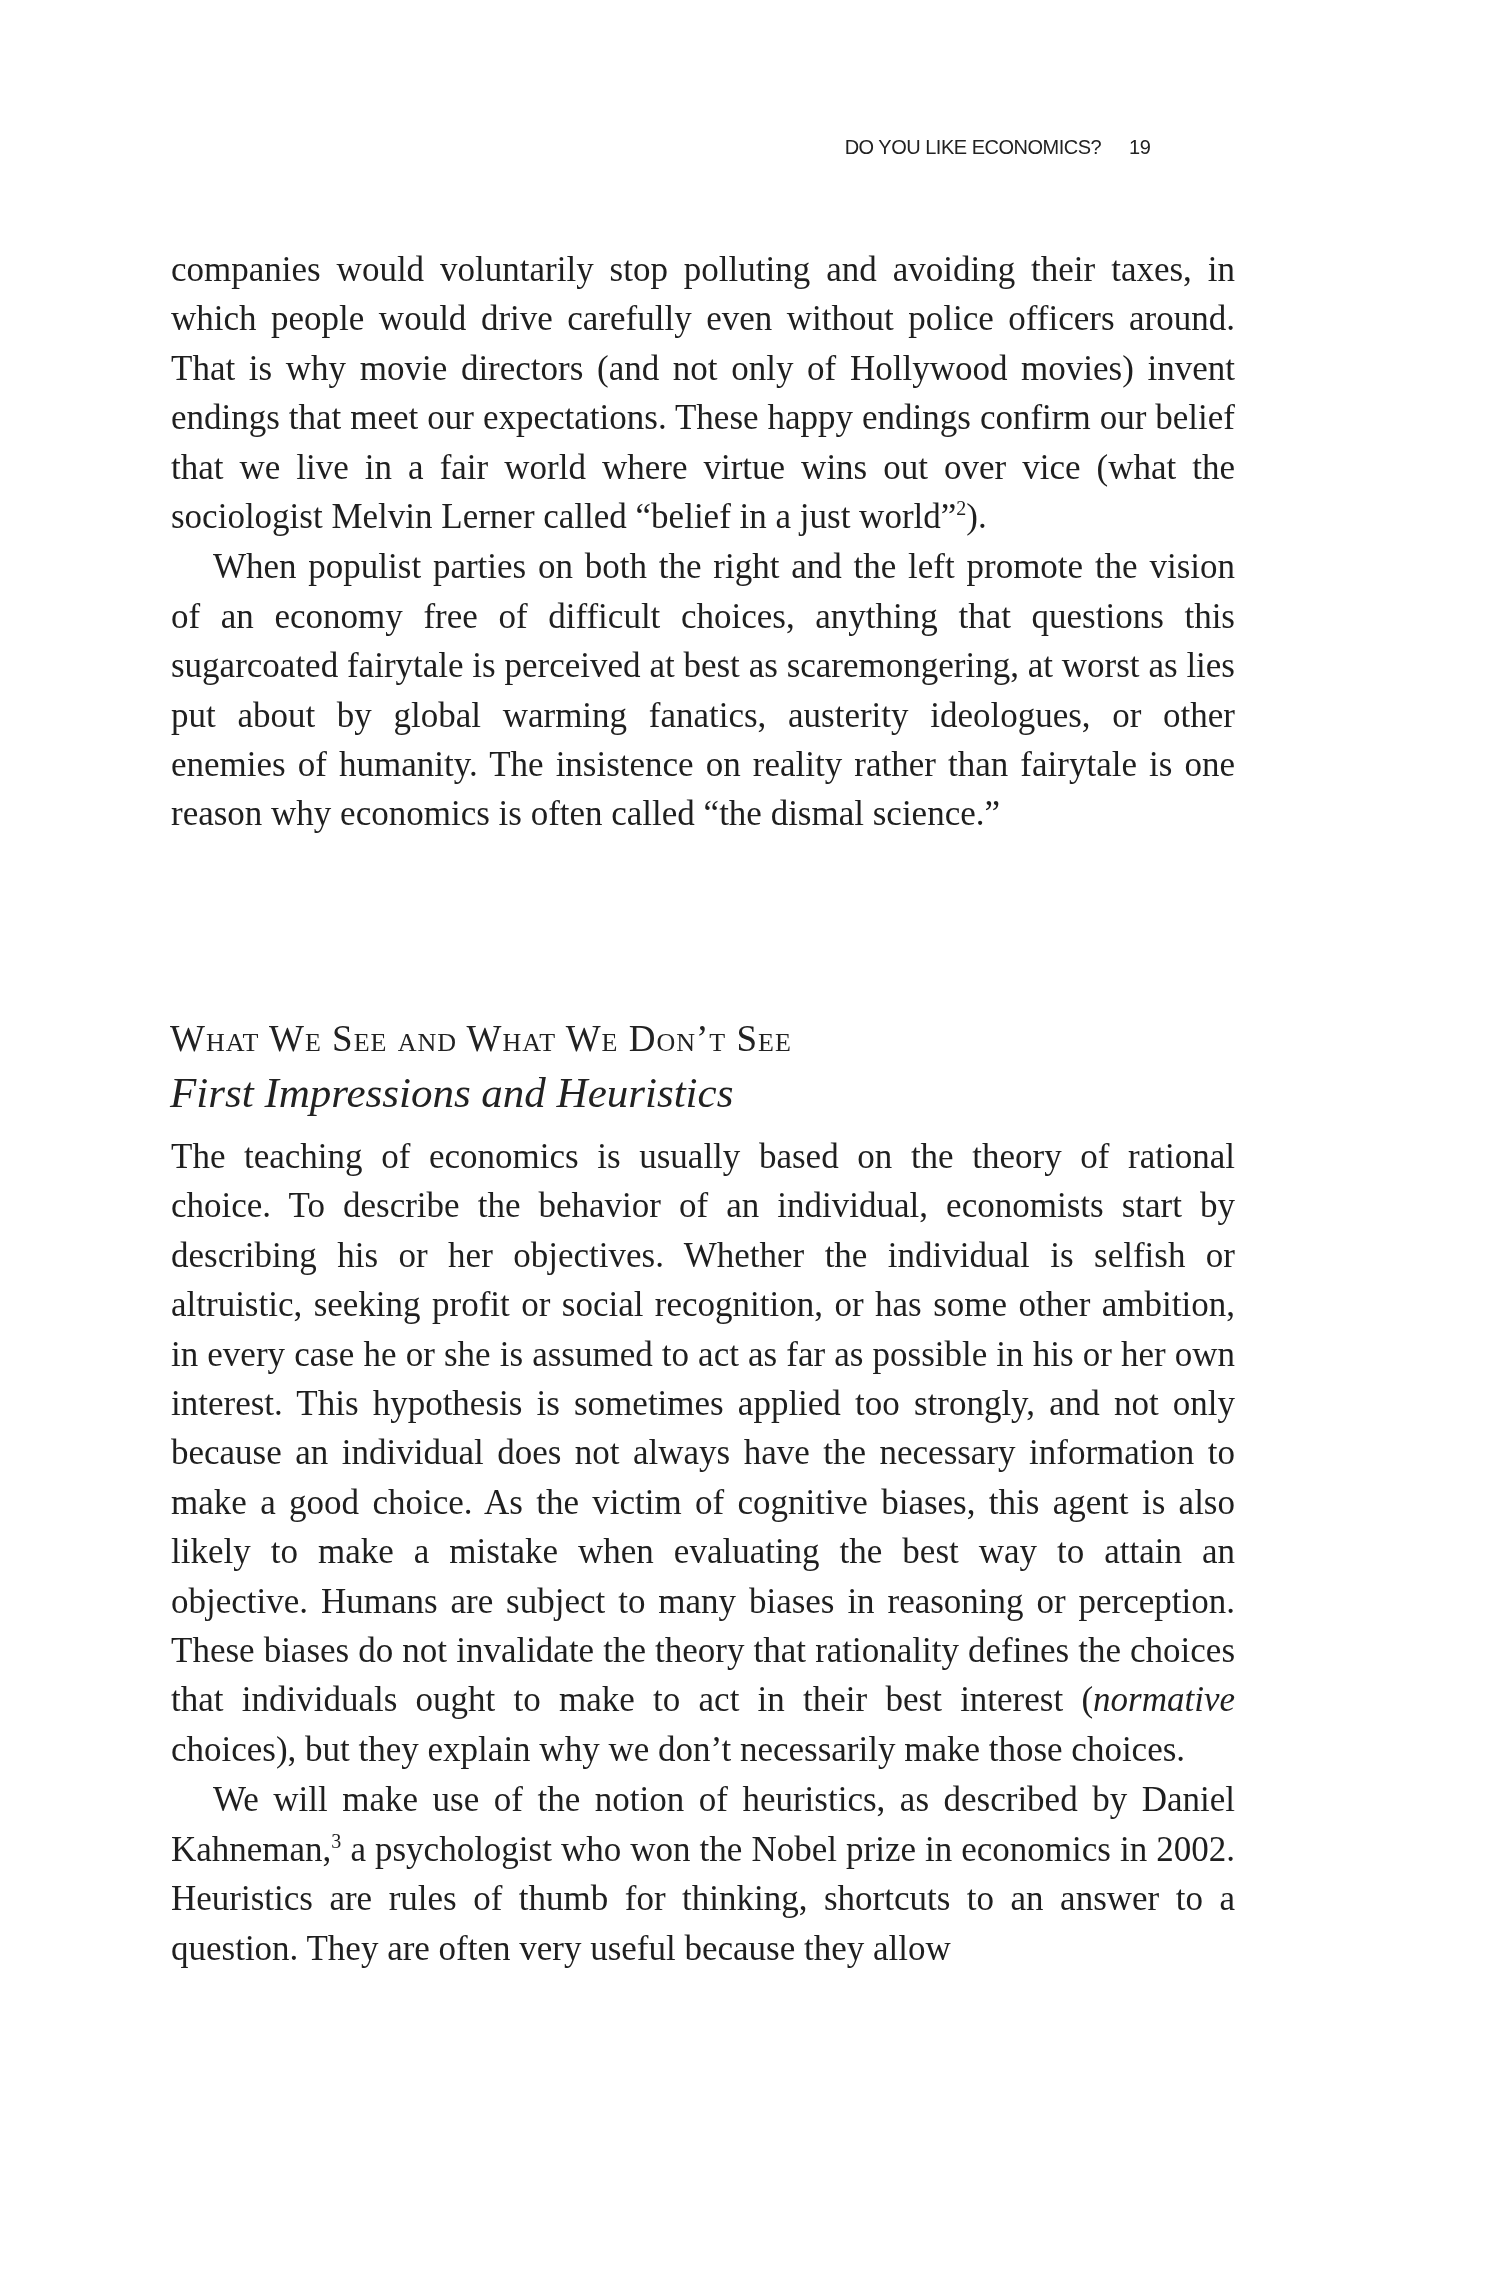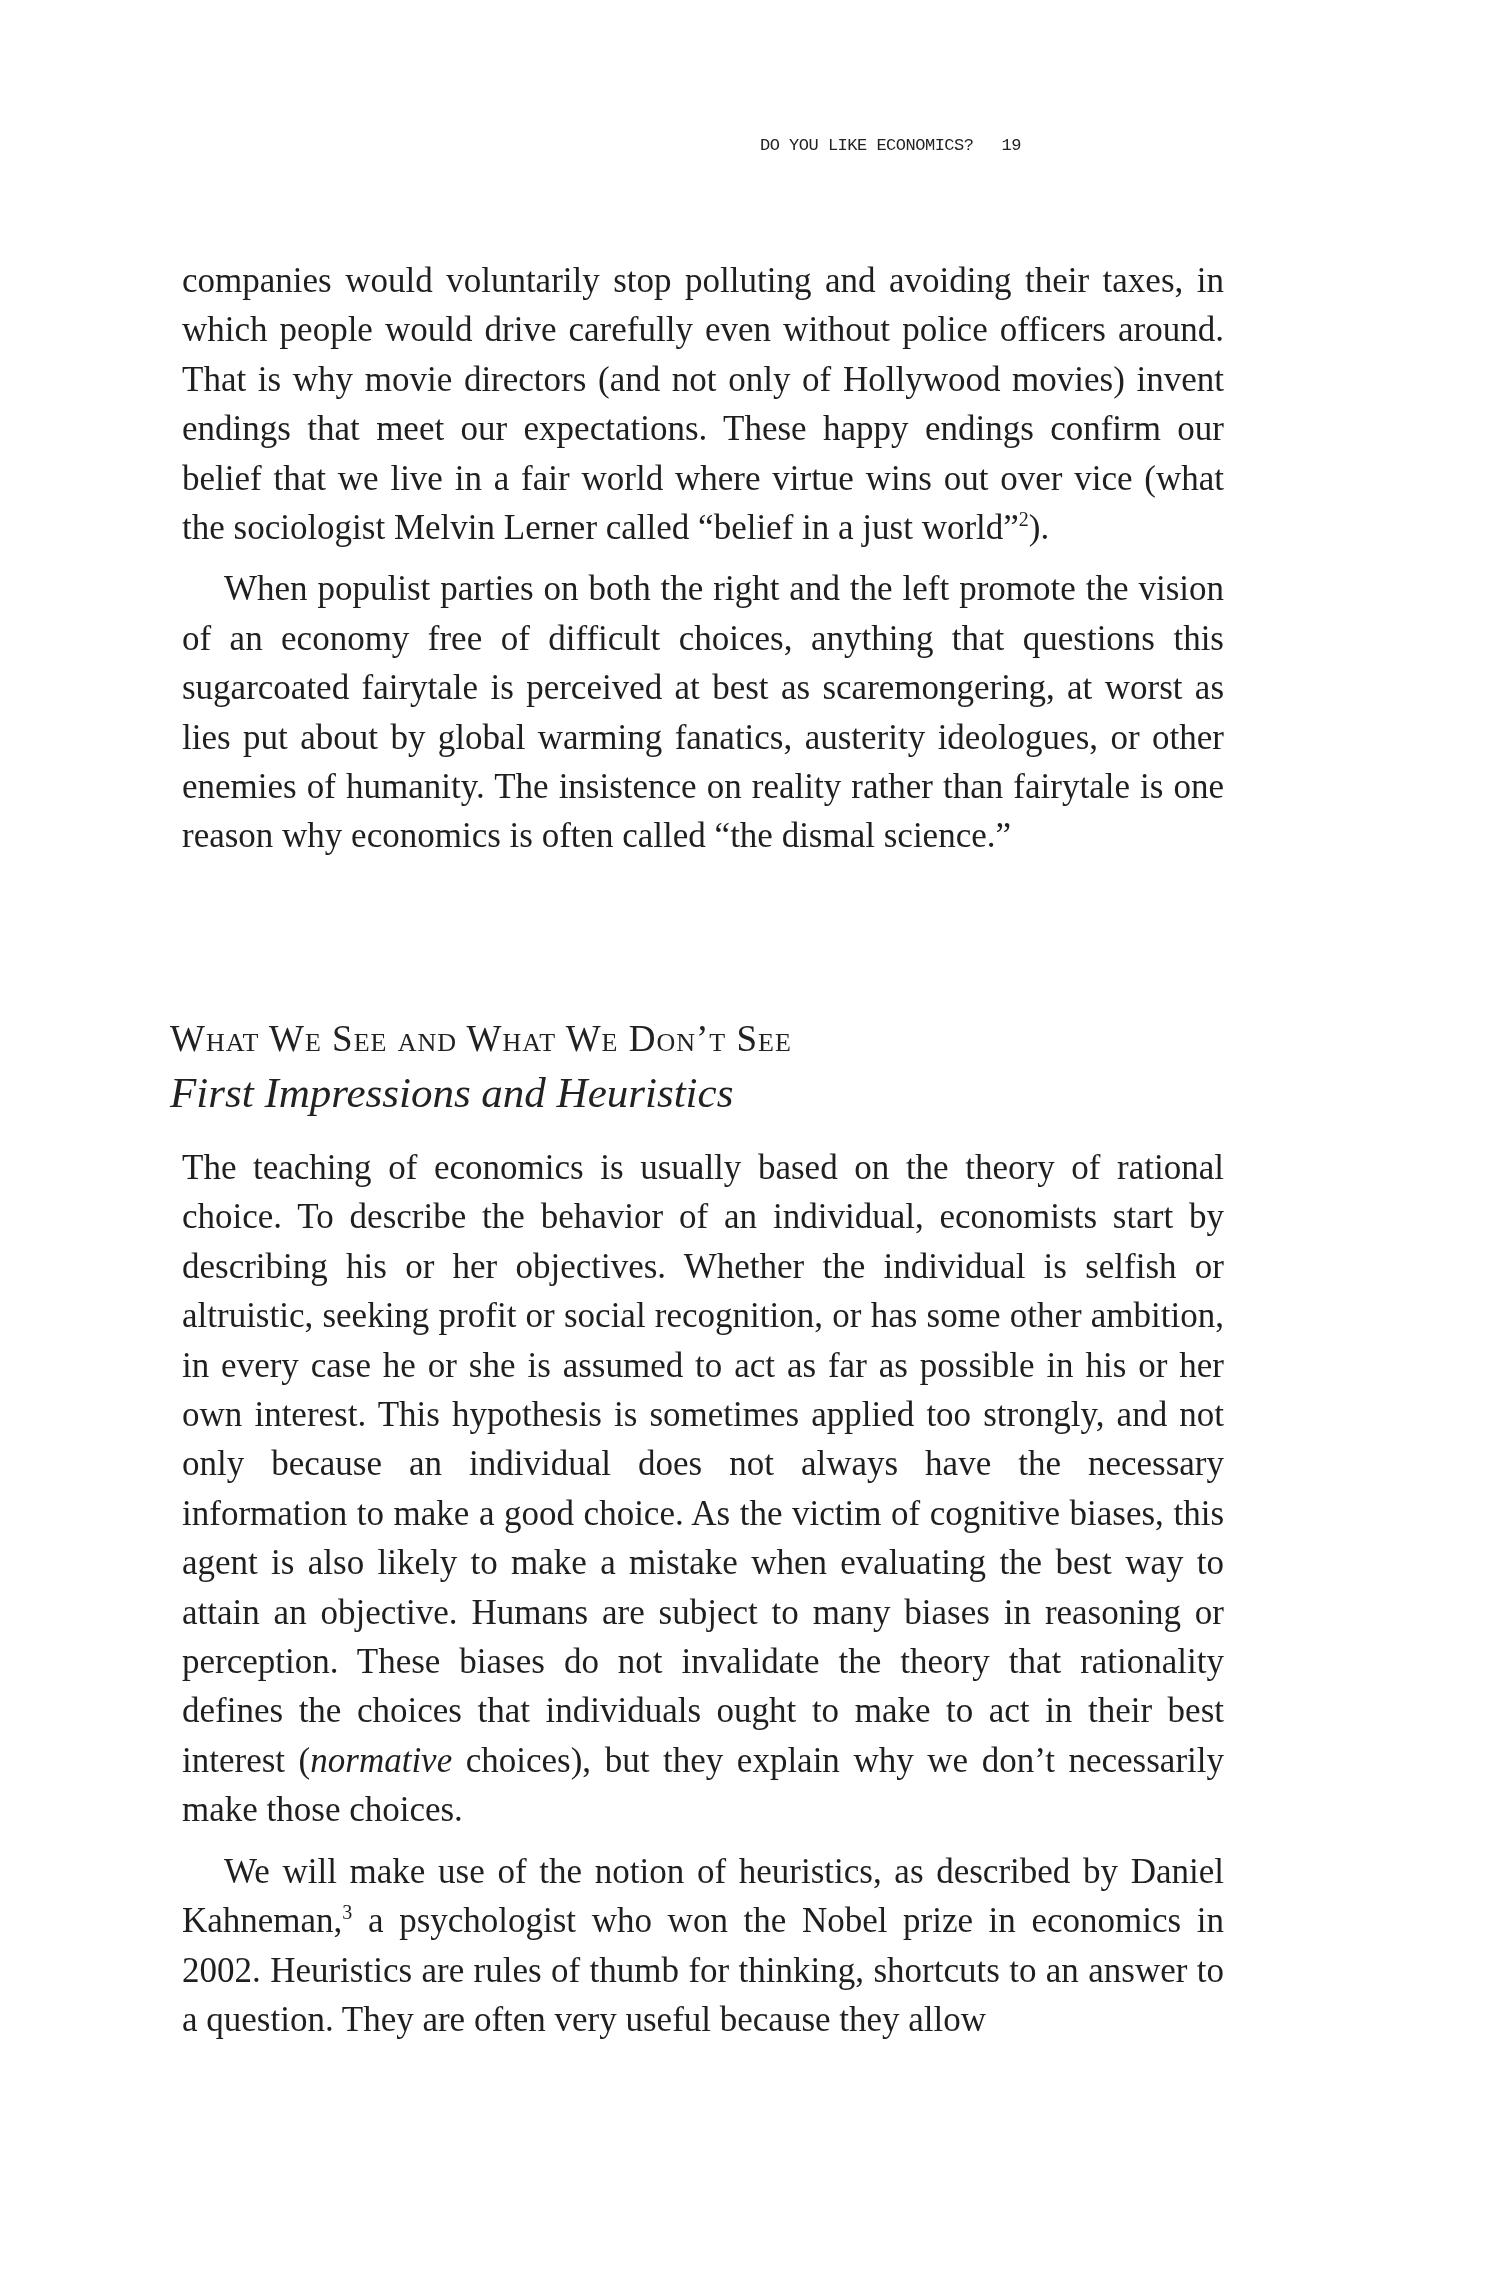--- a/index.html
+++ b/index.html
@@ -1,22 +1,22 @@
 <!DOCTYPE html>
 <html><head>
 <meta charset="utf-8">
 <style>
   html, body { margin:0; padding:0; background:#ffffff; }
   body { width:1500px; height:2276px; position:relative; overflow:hidden; color:#1e1e1e; }
-  .running-head { position:absolute; top:136px; left:760px; width:475px; text-align:left;
-    font-family:Liberation Mono, monospace; font-size:17px; letter-spacing:-0.5px; color:#222; }
+  .running-head { position:absolute; top:136px; left:760px; width:475px; text-align:center;
+    font-family:Liberation Sans, sans-serif; font-size:20px; letter-spacing:-0.5px; color:#222; }
   .running-head .pg { margin-left:28px; }
   .body { position:absolute; left:170px; width:1066px; font-family:"Liberation Serif", serif;
     font-size:35px; line-height:49.4px; text-align:justify; color:#1f1f1f; }
-  .p { margin:12px; }
+  .p { margin:1px; }
   .indent { text-indent:42px; }
   sup { font-size:20px; line-height:0; vertical-align:super; }
   .sec-head { position:absolute; left:170px; top:1005px; font-family:"Liberation Serif", serif;
     font-size:37px; font-variant:small-caps; letter-spacing:1px; color:#222;margin-top:12px; }
   .sub-head { position:absolute; left:170px; top:1068px; font-family:"Liberation Serif", serif;
     font-size:43px; font-style:italic; color:#222; }
   .sec1 { top:244px; }
   .sec2 { top:1131px; }
 </style>
 </head>

